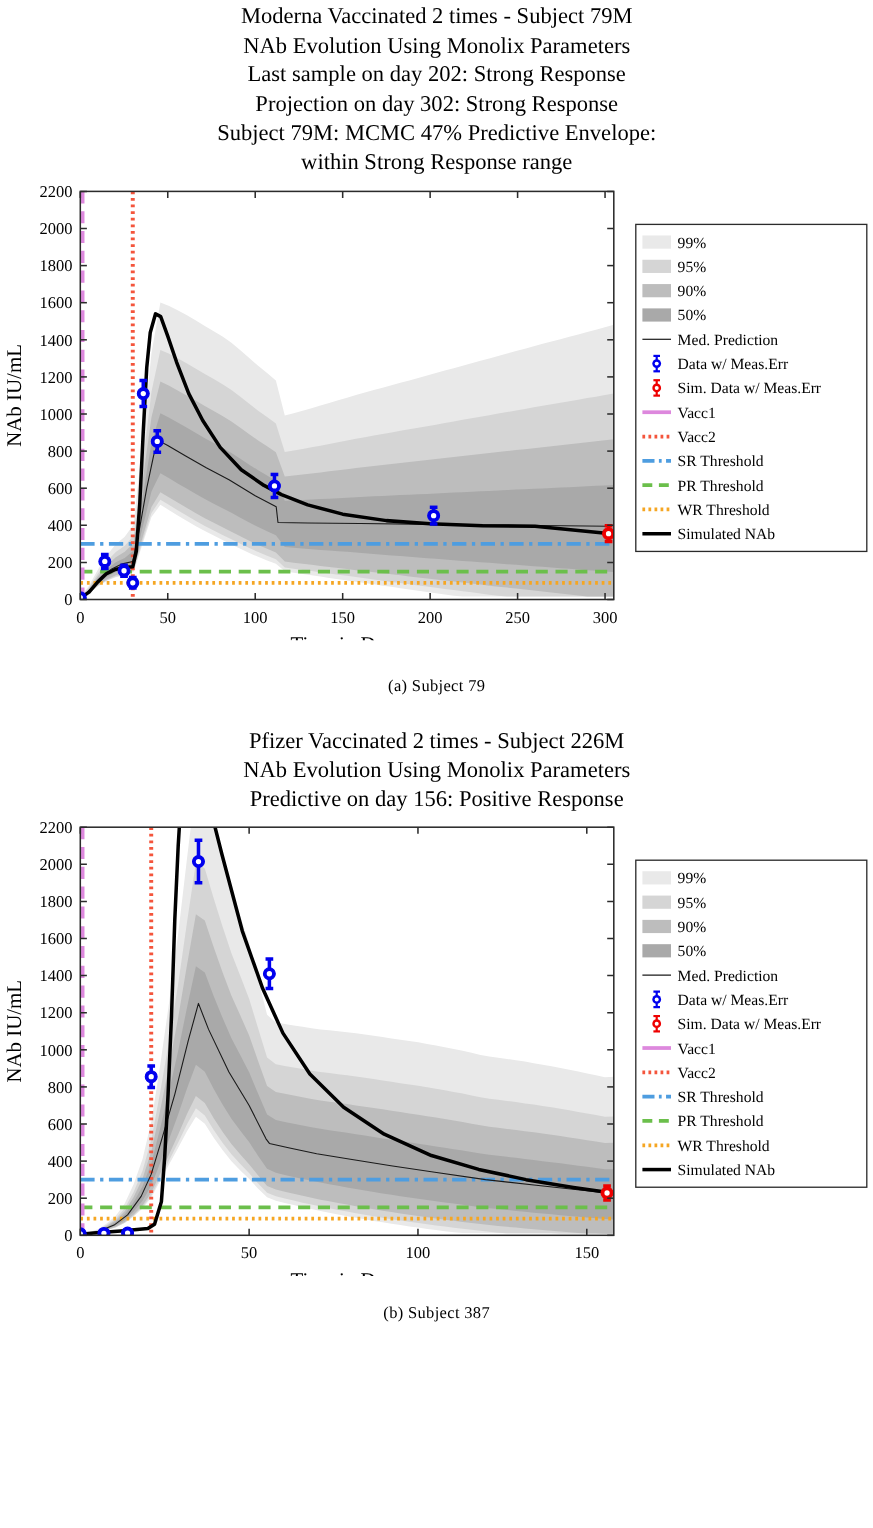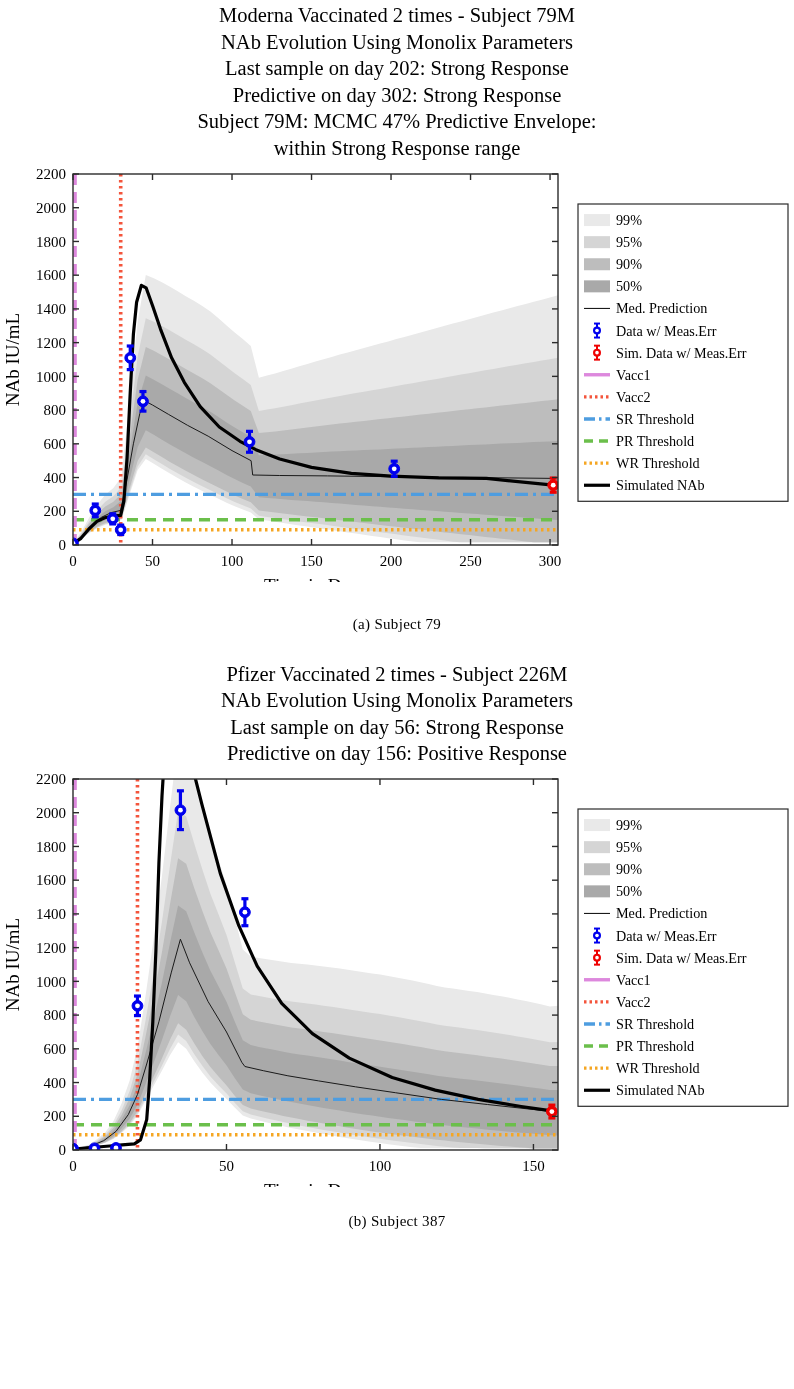--- a/index.html
+++ b/index.html
@@ -18,21 +18,21 @@
 </head>
 <body>
 
 <div class="figure">
 
   <div class="panel">
     <div class="titleblock">
       <div>Moderna Vaccinated 2 times - Subject 79M</div>
       <div>NAb Evolution Using Monolix Parameters</div>
       <div>Last sample on day 202: Strong Response</div>
-      <div>Predictive on day 302: Strong Response</div>
+      <div>Projection on day 302: Strong Response</div>
       <div>Subject 79M: MCMC 47% Predictive Envelope:</div>
       <div>within Strong Response range</div>
     </div>
     <div class="plotwrap">
       <svg id="svg-a" width="794" height="420">
           <defs>
             <clipPath id="svg-a-clip">
               <rect x="73" y="12" width="485" height="371"></rect>
             </clipPath>
           </defs>
@@ -235,21 +235,20 @@
           </g>
         </svg>
     </div>
     <div class="caption" style="margin-top:34px;">(a) Subject 79</div>
   </div>
 
   <div class="panel" style="margin-top:26px;">
     <div class="titleblock">
       <div>Pfizer Vaccinated 2 times - Subject 226M</div>
       <div>NAb Evolution Using Monolix Parameters</div>
-      <div>Last sample on day 56: Strong Response</div>
       <div>Predictive on day 156: Positive Response</div>
     </div>
     <div class="plotwrap">
       <svg id="svg-b" width="794" height="420">
           <defs>
             <clipPath id="svg-b-clip">
               <rect x="73" y="12" width="485" height="371"></rect>
             </clipPath>
           </defs>
           <g clip-path="url(#svg-b-clip)">

